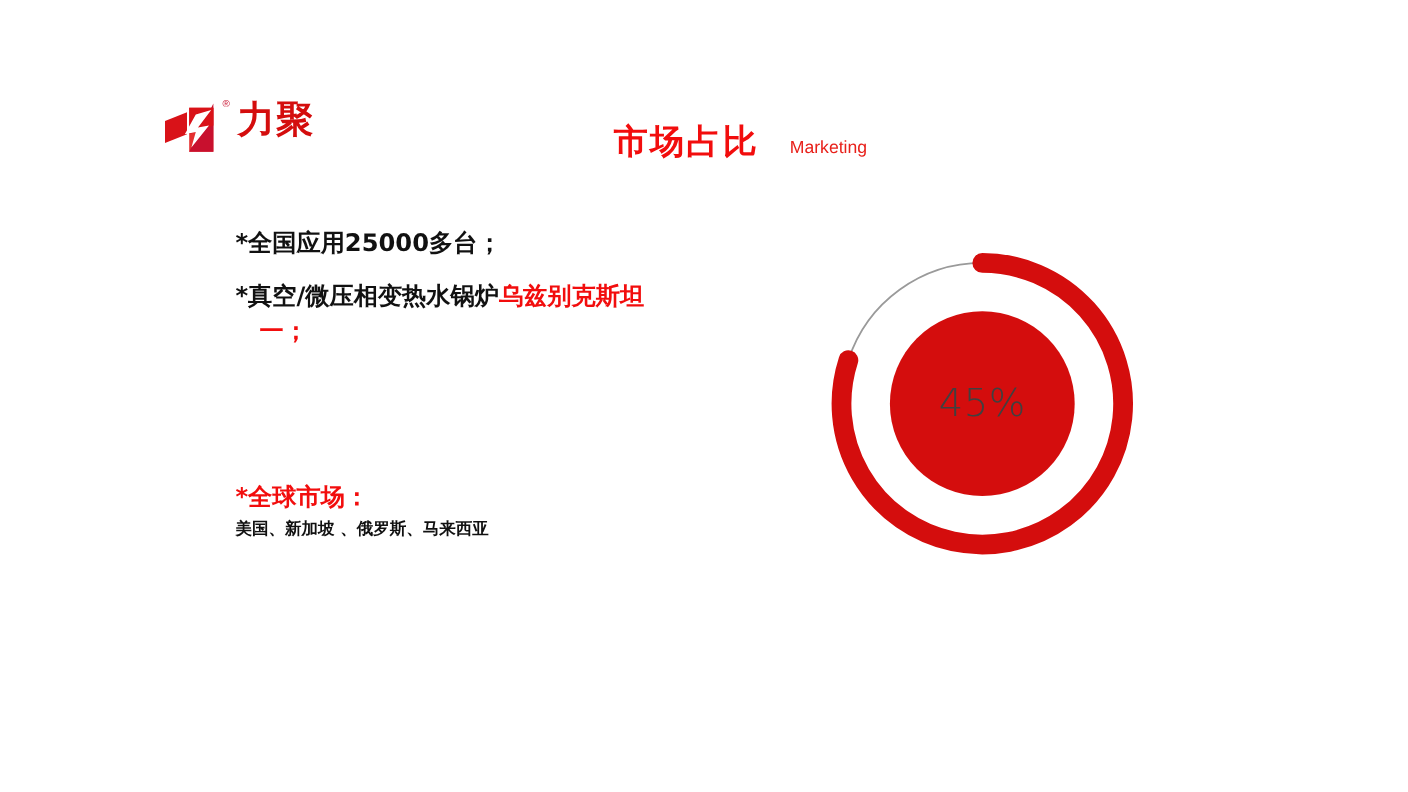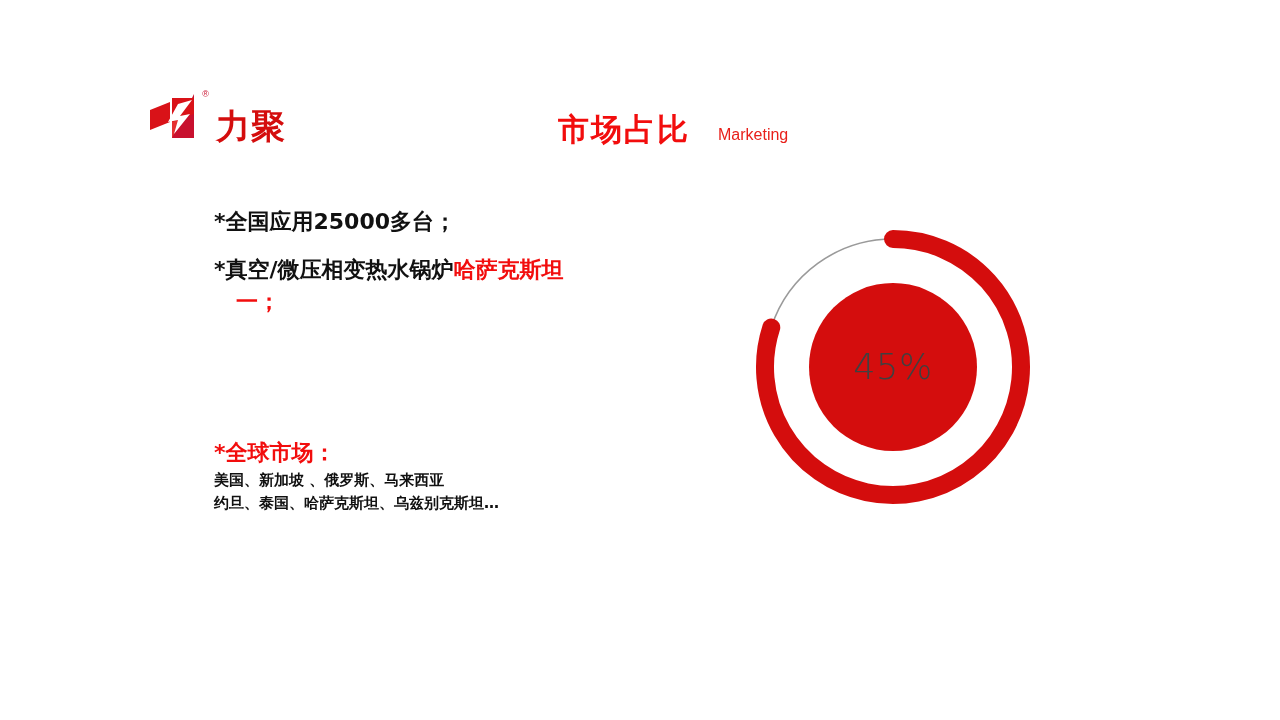--- a/index.html
+++ b/index.html
@@ -51,21 +51,21 @@
     line-height: 1;
   }
   .logo-word {
     font-family: "DejaVu Sans", "Liberation Sans", sans-serif;
     font-size: 34px;
     font-weight: bold;
     color: #D40D0D;
     letter-spacing: 1px;
     line-height: 1;
     margin-left: 6px;
-    margin-bottom: 1px;
+    margin-bottom: 18px;
   }
 
   
   .title-row {
     position: absolute;
     left: 530px;
     top: 112px;
     display: flex;
     align-items: baseline;
     margin-left: 28px;
@@ -188,29 +188,28 @@
   <div class="title-row">
     <div class="title-main">市场占比</div>
     <div class="title-sub">Marketing</div>
   </div>
 
   <div class="body-text">
     <div class="bullet">
       <span>*全国应用25000多台；</span>
     </div>
     <div class="bullet">
-      <span>*真空/微压相变热水锅炉</span><span class="hl">哈萨克斯坦</span>
+      <span>*真空/微压相变热水锅炉</span><span class="hl">乌兹别克斯坦</span>
       <div class="bullet-wrap2">一；</div>
     </div>
   </div>
 
   <div class="market-block">
     <div class="market-head">*全球市场：</div>
     <div class="market-line">美国、新加坡 、俄罗斯、马来西亚</div>
-    <div class="market-line">约旦、泰国、哈萨克斯坦、乌兹别克斯坦…</div>
   </div>
 
   <div class="chart">
     <svg viewBox="0 0 280 280" aria-hidden="true">
 
       <path id="donut-track" fill="none" stroke="#9A9A9A" stroke-width="1.6" d="M 18.26 100.45 A 128 128 0 0 1 140.00 12.00"></path>
 
       <path id="donut-value" fill="none" stroke="#D40D0D" stroke-width="18" stroke-linecap="round" d="M 140.00 12.00 A 128 128 0 1 1 18.26 100.45"></path>
 
       <circle id="donut-disc" cx="140" cy="140" r="84" fill="#D40D0D"></circle>

